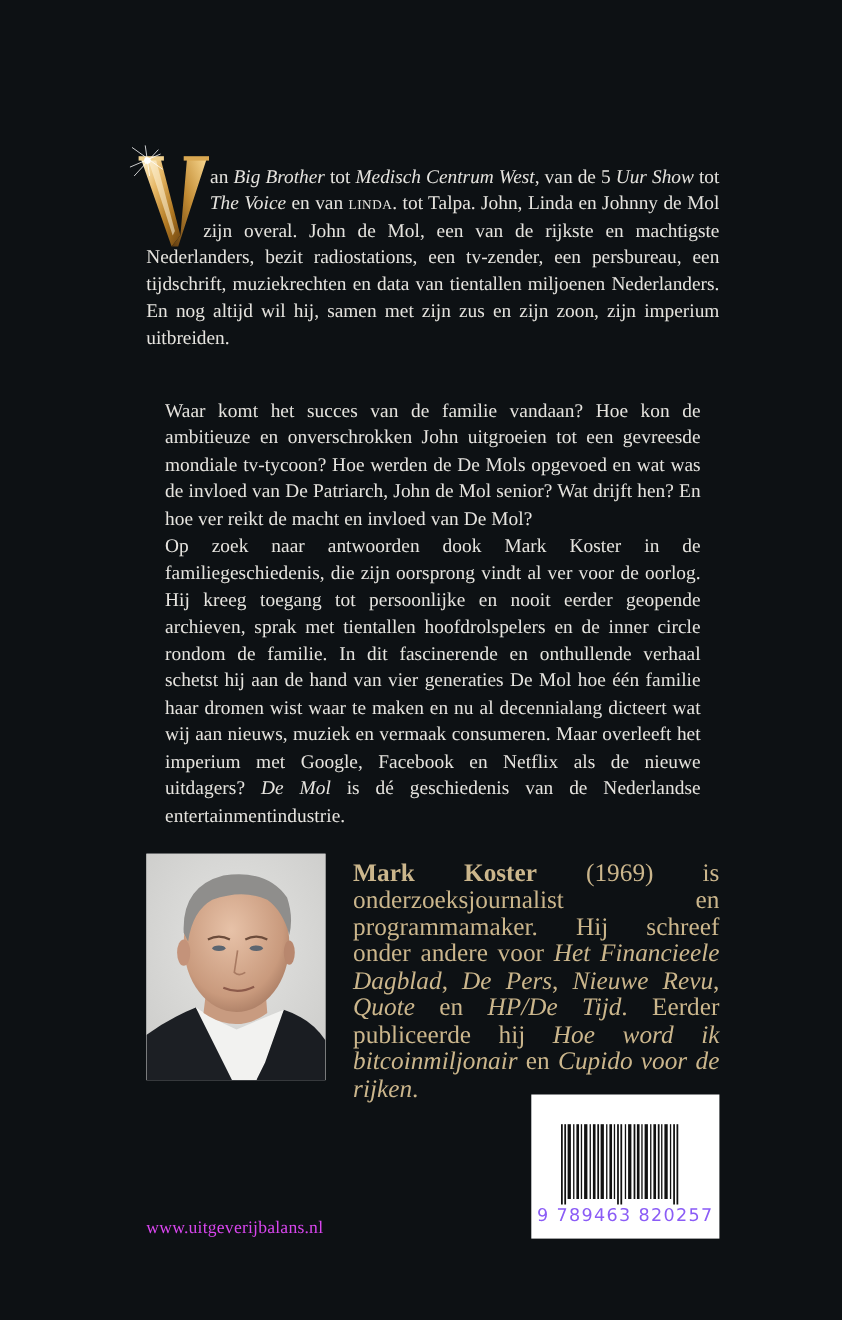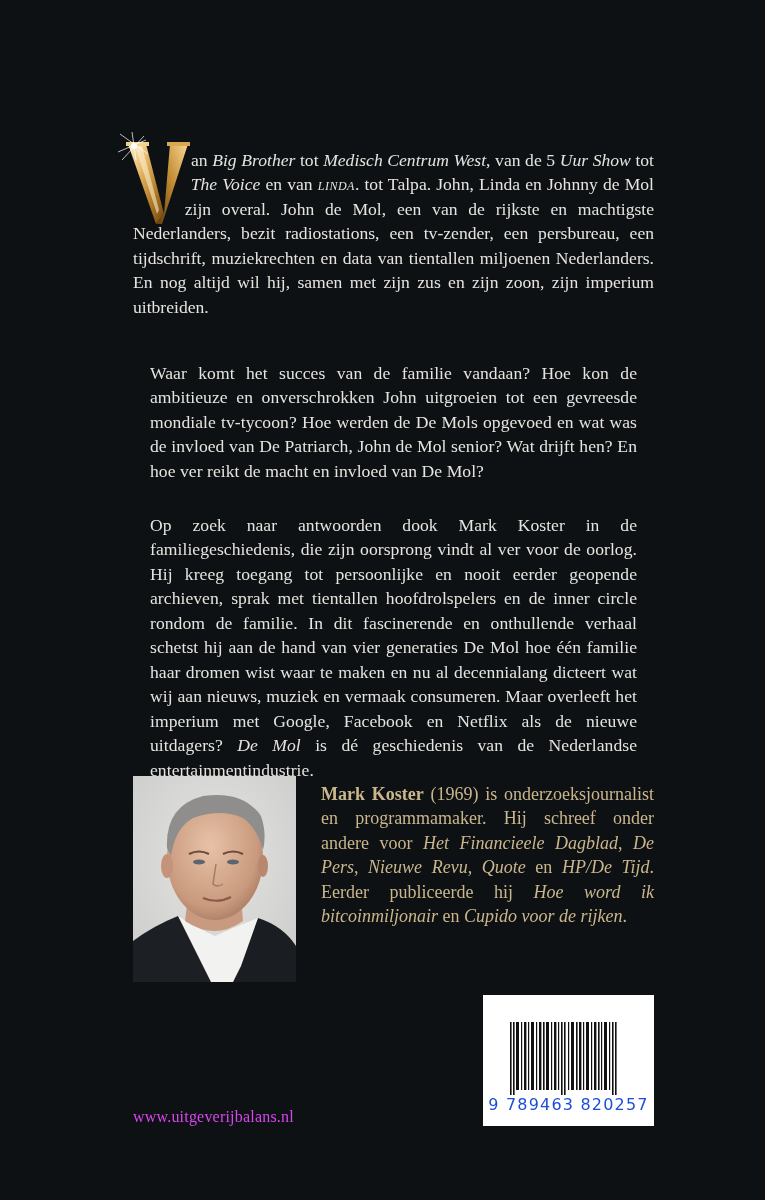--- a/index.html
+++ b/index.html
@@ -15,72 +15,72 @@
     left: 133px;
     width: 521px;
     color: #e6e4df;
     font-size: 17.6px;
     line-height: 24.45px;
     text-align: justify;
     letter-spacing: 0.05px;
   }
   .col p { margin: 17px; }
   #para2 { top: 344px; }
-  #para3 { top: 496px; }
+  #para3 { top: 467px; }
   .dropcap-wrap {
     position: absolute;
     left: 118px; top: 132px;
     width: 74px; height: 94px;
   }
   .para1-body {
     position: absolute;
     left: 133px; top: 148px;
     width: 521px;
     color: #e6e4df;
     font-size: 17.6px;
     line-height: 24.45px;
     text-align: justify;
   }
   .para1-body .shape {
     float: left;
     width: 58px; height: 70px;
     shape-outside: polygon(0 0, 100% 0, 100% 33%, 90% 67%, 80% 100%, 0 100%);
   }
-  .smallcaps { font-variant: small-caps; font-style: italic; letter-spacing: 0.5px; }
+  .smallcaps { font-variant: small-caps; letter-spacing: 0.5px; }
   i, em { font-style: italic; }
   .photo {
     position: absolute;
     left: 133px; top: 776px;
     width: 163px; height: 206px;
     background: #d8d8d6;
     overflow: hidden;
   }
   .author {
     position: absolute;
     left: 321px; top: 782px;
     width: 333px;
     color: #cbb68c;
-    font-size: 18px;
+    font-size: 23px;
     line-height: 24.45px;
     text-align: justify;
   }
   .author b { font-weight: bold; }
   .barcode-box {
     position: absolute;
     left: 483px; top: 995px;
     width: 171px; height: 131px;
     background: #ffffff;
   }
   .isbn {
     position: absolute;
     left: 0; top: 100px; width: 171px;
     text-align: center;
     font-family: "DejaVu Sans", sans-serif;
     font-size: 16px;
-    color: #1d4ed8;
+    color: #8b5cf6;
     letter-spacing: 1.2px;
   }
   .url {
     position: absolute;
     left: 133px; top: 1108px;
     color: #d946ef;
     font-size: 16px;
     letter-spacing: 0.2px;
   }
 </style>

